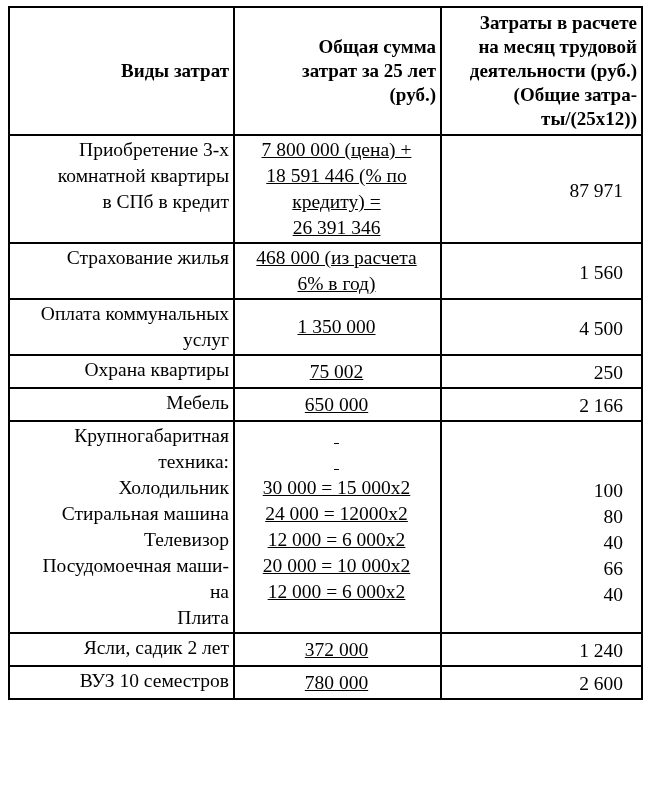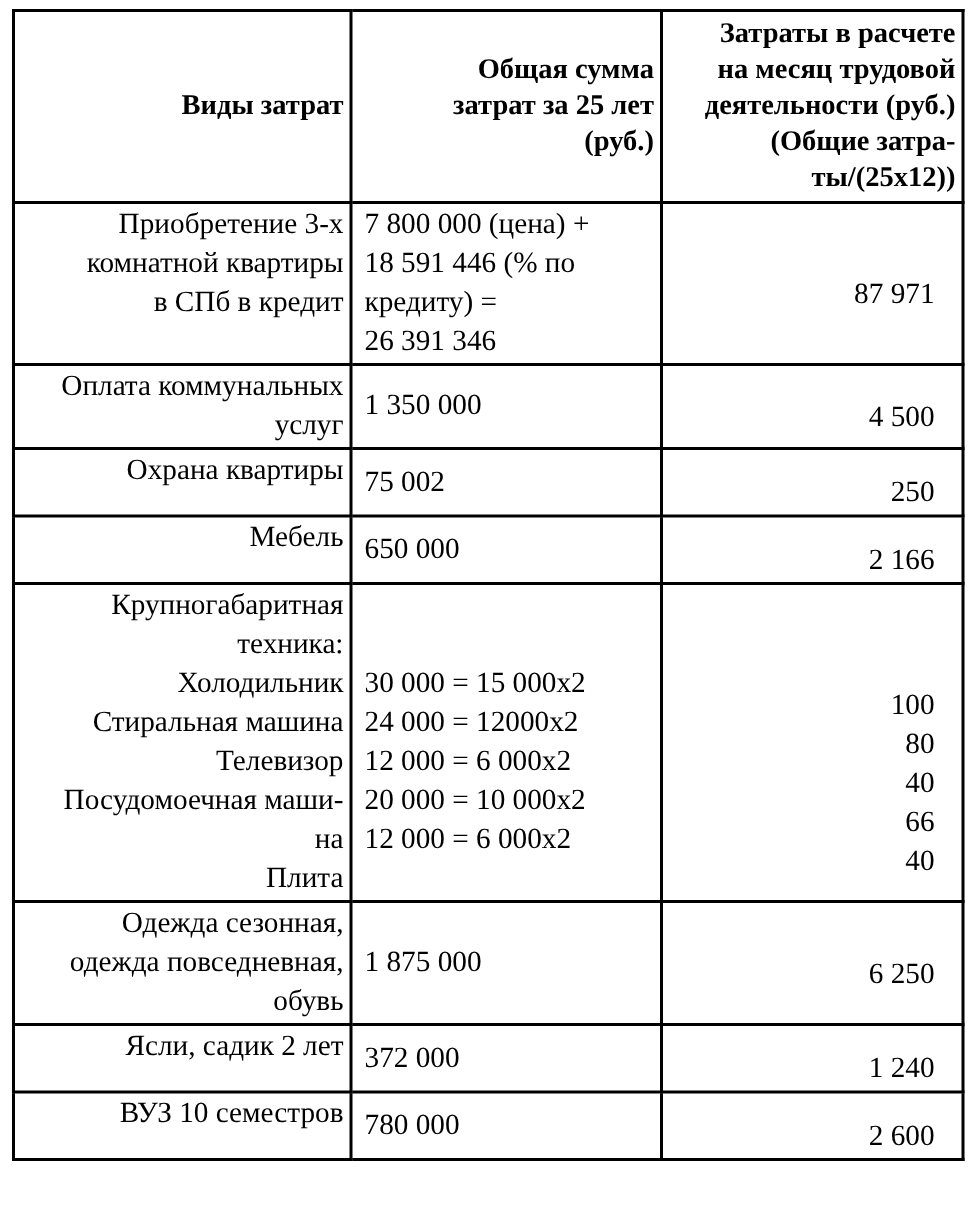--- a/index.html
+++ b/index.html
@@ -40,28 +40,29 @@
     font-size: 19.5px;
     line-height: 26px;
     padding: 0;
   }
   td.col-type {
     text-align: right;
     vertical-align: top;
     padding: 1px 4px 1px 6px;
   }
   td.col-total {
-    text-align: left;
+    text-align: center;
     vertical-align: middle;
     padding: 1px 10px 1px 8px;
+    text-decoration: underline;
   }
   td.col-monthly {
     text-align: right;
     vertical-align: middle;
-    padding: 16px 18px 1px 4px;
+    padding: 4px 18px 1px 4px;
   }
   tr.valign-top td {
     vertical-align: top;
   }
 </style>
 </head>
 <body>
 
 <table class="cost-table">
   <colgroup>
@@ -85,20 +86,26 @@
   <tbody>
       <tr>
         <td class="col-type">Приобретение 3-х
 комнатной квартиры
 в СПб в кредит</td>
         <td class="col-total">7 800 000 (цена) +
 18 591 446 (% по
 кредиту) =
 26 391 346</td>
         <td class="col-monthly">87 971</td>
+      </tr>
+      <tr>
+        <td class="col-type">Страхование жилья</td>
+        <td class="col-total">468 000 (из расчета
+6% в год)</td>
+        <td class="col-monthly">1 560</td>
       </tr>
       <tr>
         <td class="col-type">Оплата коммунальных
 услуг</td>
         <td class="col-total">1 350 000</td>
         <td class="col-monthly">4 500</td>
       </tr>
       <tr>
         <td class="col-type">Охрана квартиры</td>
         <td class="col-total">75 002</td>
@@ -127,27 +134,20 @@
 12 000 = 6 000x2</td>
         <td class="col-monthly">&nbsp;
 &nbsp;
 100
 80
 40
 66
 40</td>
       </tr>
       <tr>
-        <td class="col-type">Одежда сезонная,
-одежда повседневная,
-обувь</td>
-        <td class="col-total">1 875 000</td>
-        <td class="col-monthly">6 250</td>
-      </tr>
-      <tr>
         <td class="col-type">Ясли, садик 2 лет</td>
         <td class="col-total">372 000</td>
         <td class="col-monthly">1 240</td>
       </tr>
       <tr>
         <td class="col-type">ВУЗ 10 семестров</td>
         <td class="col-total">780 000</td>
         <td class="col-monthly">2 600</td>
       </tr>
     </tbody>

